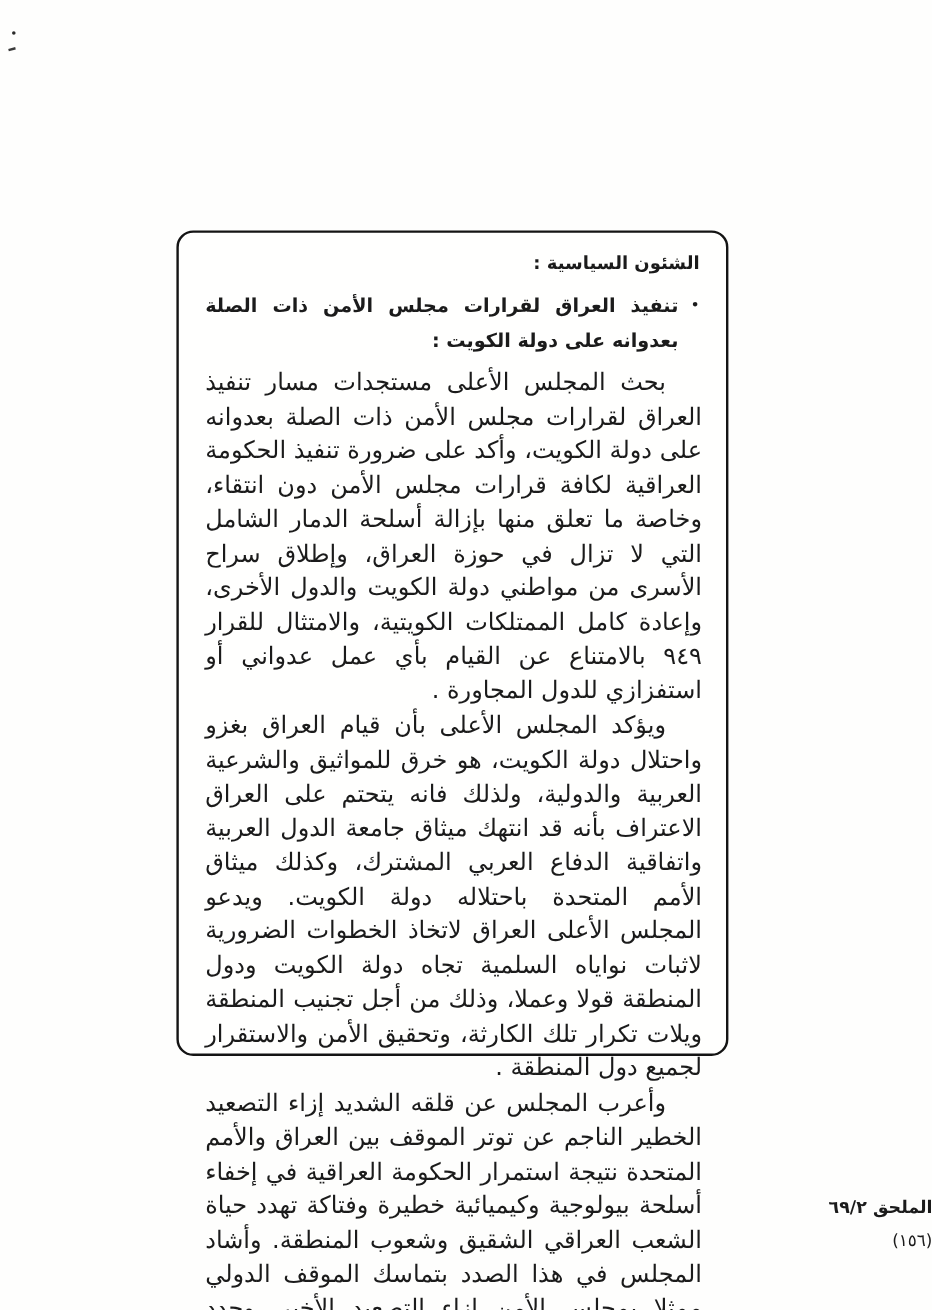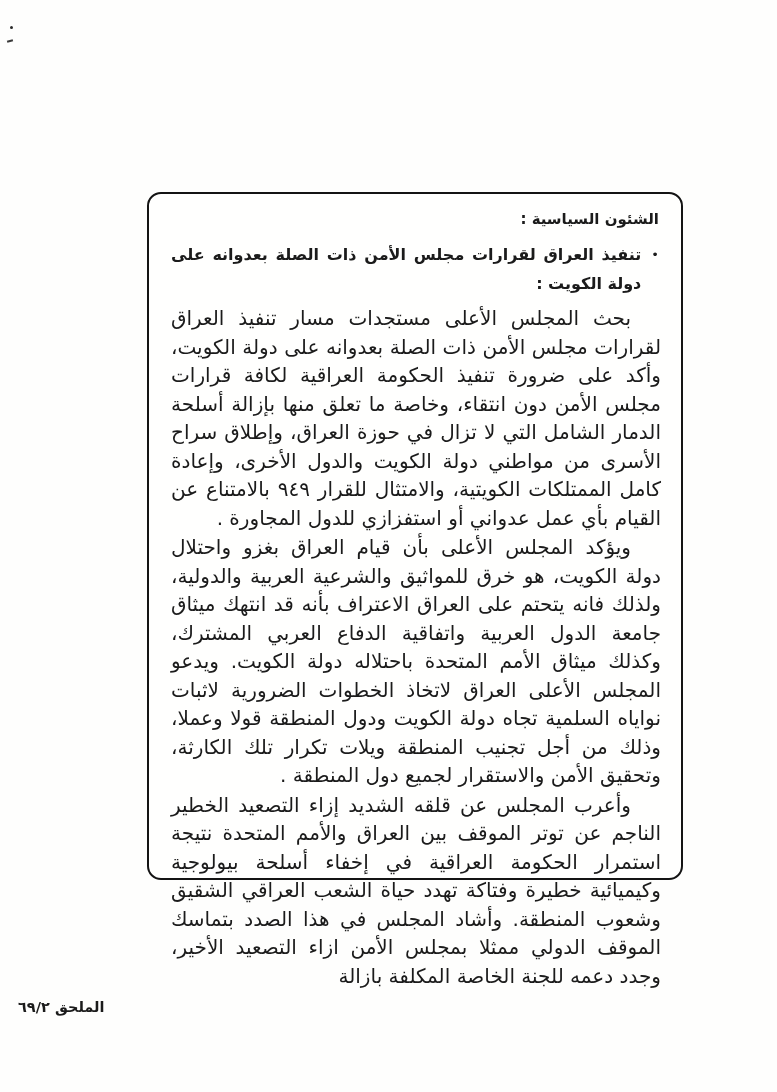--- a/index.html
+++ b/index.html
@@ -32,21 +32,21 @@
     top: 40px;
     width: 6px;
     height: 2px;
     background: #3a3a3a;
     transform: rotate(-15deg);
   }
   .content-box {
     position: absolute;
     left: 147px;
     top: 192px;
-    width: 536px;
+    width: 460px;
     height: 688px;
     border: 2px solid #141414;
     border-radius: 14px;
     padding: 12px 20px 10px 22px;
     direction: rtl;
     background: #fffffe;
   }
   .section-title {
     font-size: 15px;
     font-weight: bold;
@@ -76,23 +76,23 @@
   .body-par {
     font-size: 20px;
     line-height: 28.5px;
     text-align: justify;
     text-indent: 30px;
     margin: 0 0 1px 0;
   }
   .footer {
     position: absolute;
     left: 18px;
-    right: 12px;
+    right: 0;
     top: 998px;
-    text-align: left;
+    text-align: right;
     direction: rtl;
   }
   .footer-label {
     font-size: 14.5px;
     font-weight: bold;
     line-height: 18px;
   }
   .page-number {
     font-size: 14px;
     margin-top: 9px;
@@ -119,15 +119,16 @@
     <p class="body-par">بحث المجلس الأعلى مستجدات مسار تنفيذ العراق لقرارات مجلس الأمن ذات الصلة بعدوانه على دولة الكويت، وأكد على ضرورة تنفيذ الحكومة العراقية لكافة قرارات مجلس الأمن دون انتقاء، وخاصة ما تعلق منها بإزالة أسلحة الدمار الشامل التي لا تزال في حوزة العراق، وإطلاق سراح الأسرى من مواطني دولة الكويت والدول الأخرى، وإعادة كامل الممتلكات الكويتية، والامتثال للقرار ٩٤٩ بالامتناع عن القيام بأي عمل عدواني أو استفزازي للدول المجاورة .</p>
 
     <p class="body-par">ويؤكد المجلس الأعلى بأن قيام العراق بغزو واحتلال دولة الكويت، هو خرق للمواثيق والشرعية العربية والدولية، ولذلك فانه يتحتم على العراق الاعتراف بأنه قد انتهك ميثاق جامعة الدول العربية واتفاقية الدفاع العربي المشترك، وكذلك ميثاق الأمم المتحدة باحتلاله دولة الكويت. ويدعو المجلس الأعلى العراق لاتخاذ الخطوات الضرورية لاثبات نواياه السلمية تجاه دولة الكويت ودول المنطقة قولا وعملا، وذلك من أجل تجنيب المنطقة ويلات تكرار تلك الكارثة، وتحقيق الأمن والاستقرار لجميع دول المنطقة .</p>
 
     <p class="body-par">وأعرب المجلس عن قلقه الشديد إزاء التصعيد الخطير الناجم عن توتر الموقف بين العراق والأمم المتحدة نتيجة استمرار الحكومة العراقية في إخفاء أسلحة بيولوجية وكيميائية خطيرة وفتاكة تهدد حياة الشعب العراقي الشقيق وشعوب المنطقة. وأشاد المجلس في هذا الصدد بتماسك الموقف الدولي ممثلا بمجلس الأمن ازاء التصعيد الأخير، وجدد دعمه للجنة الخاصة المكلفة بازالة</p>
 
   </div>
 
   <div class="footer">
     <div class="footer-label">الملحق ٦٩/٢</div>
+    <div class="page-number">(١٥٦)</div>
   </div>
 
 </div>
 
 </body></html>

